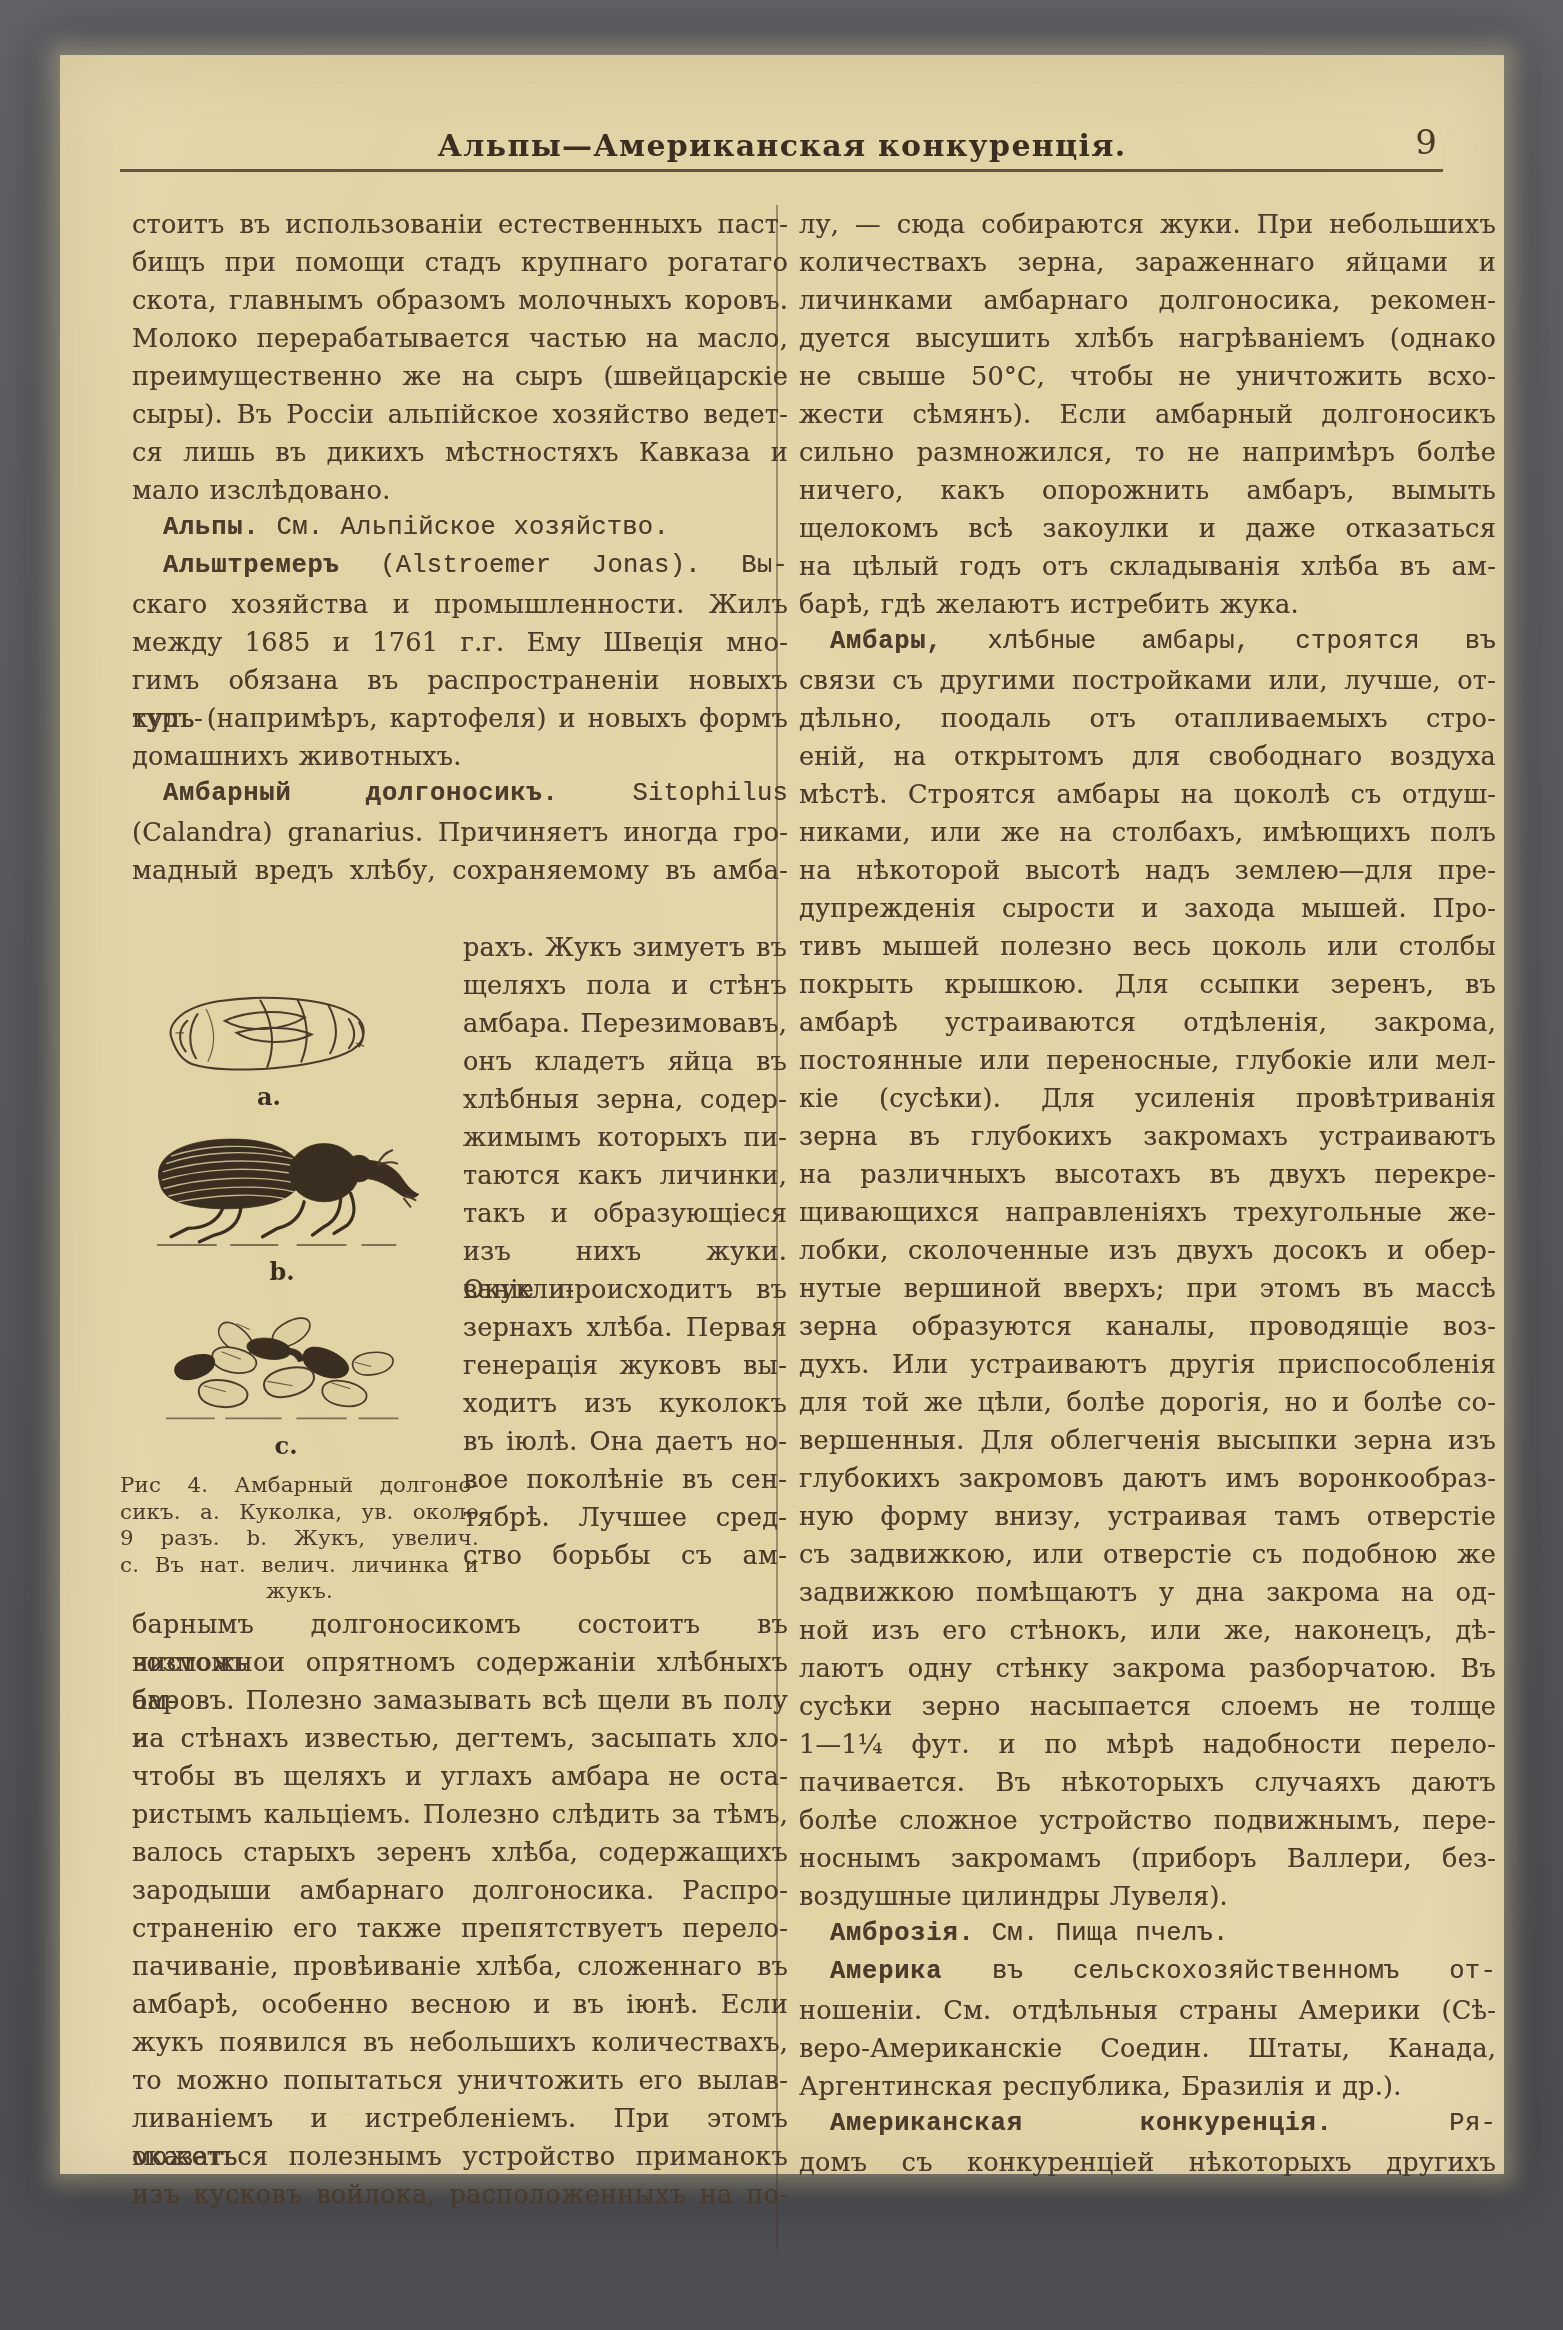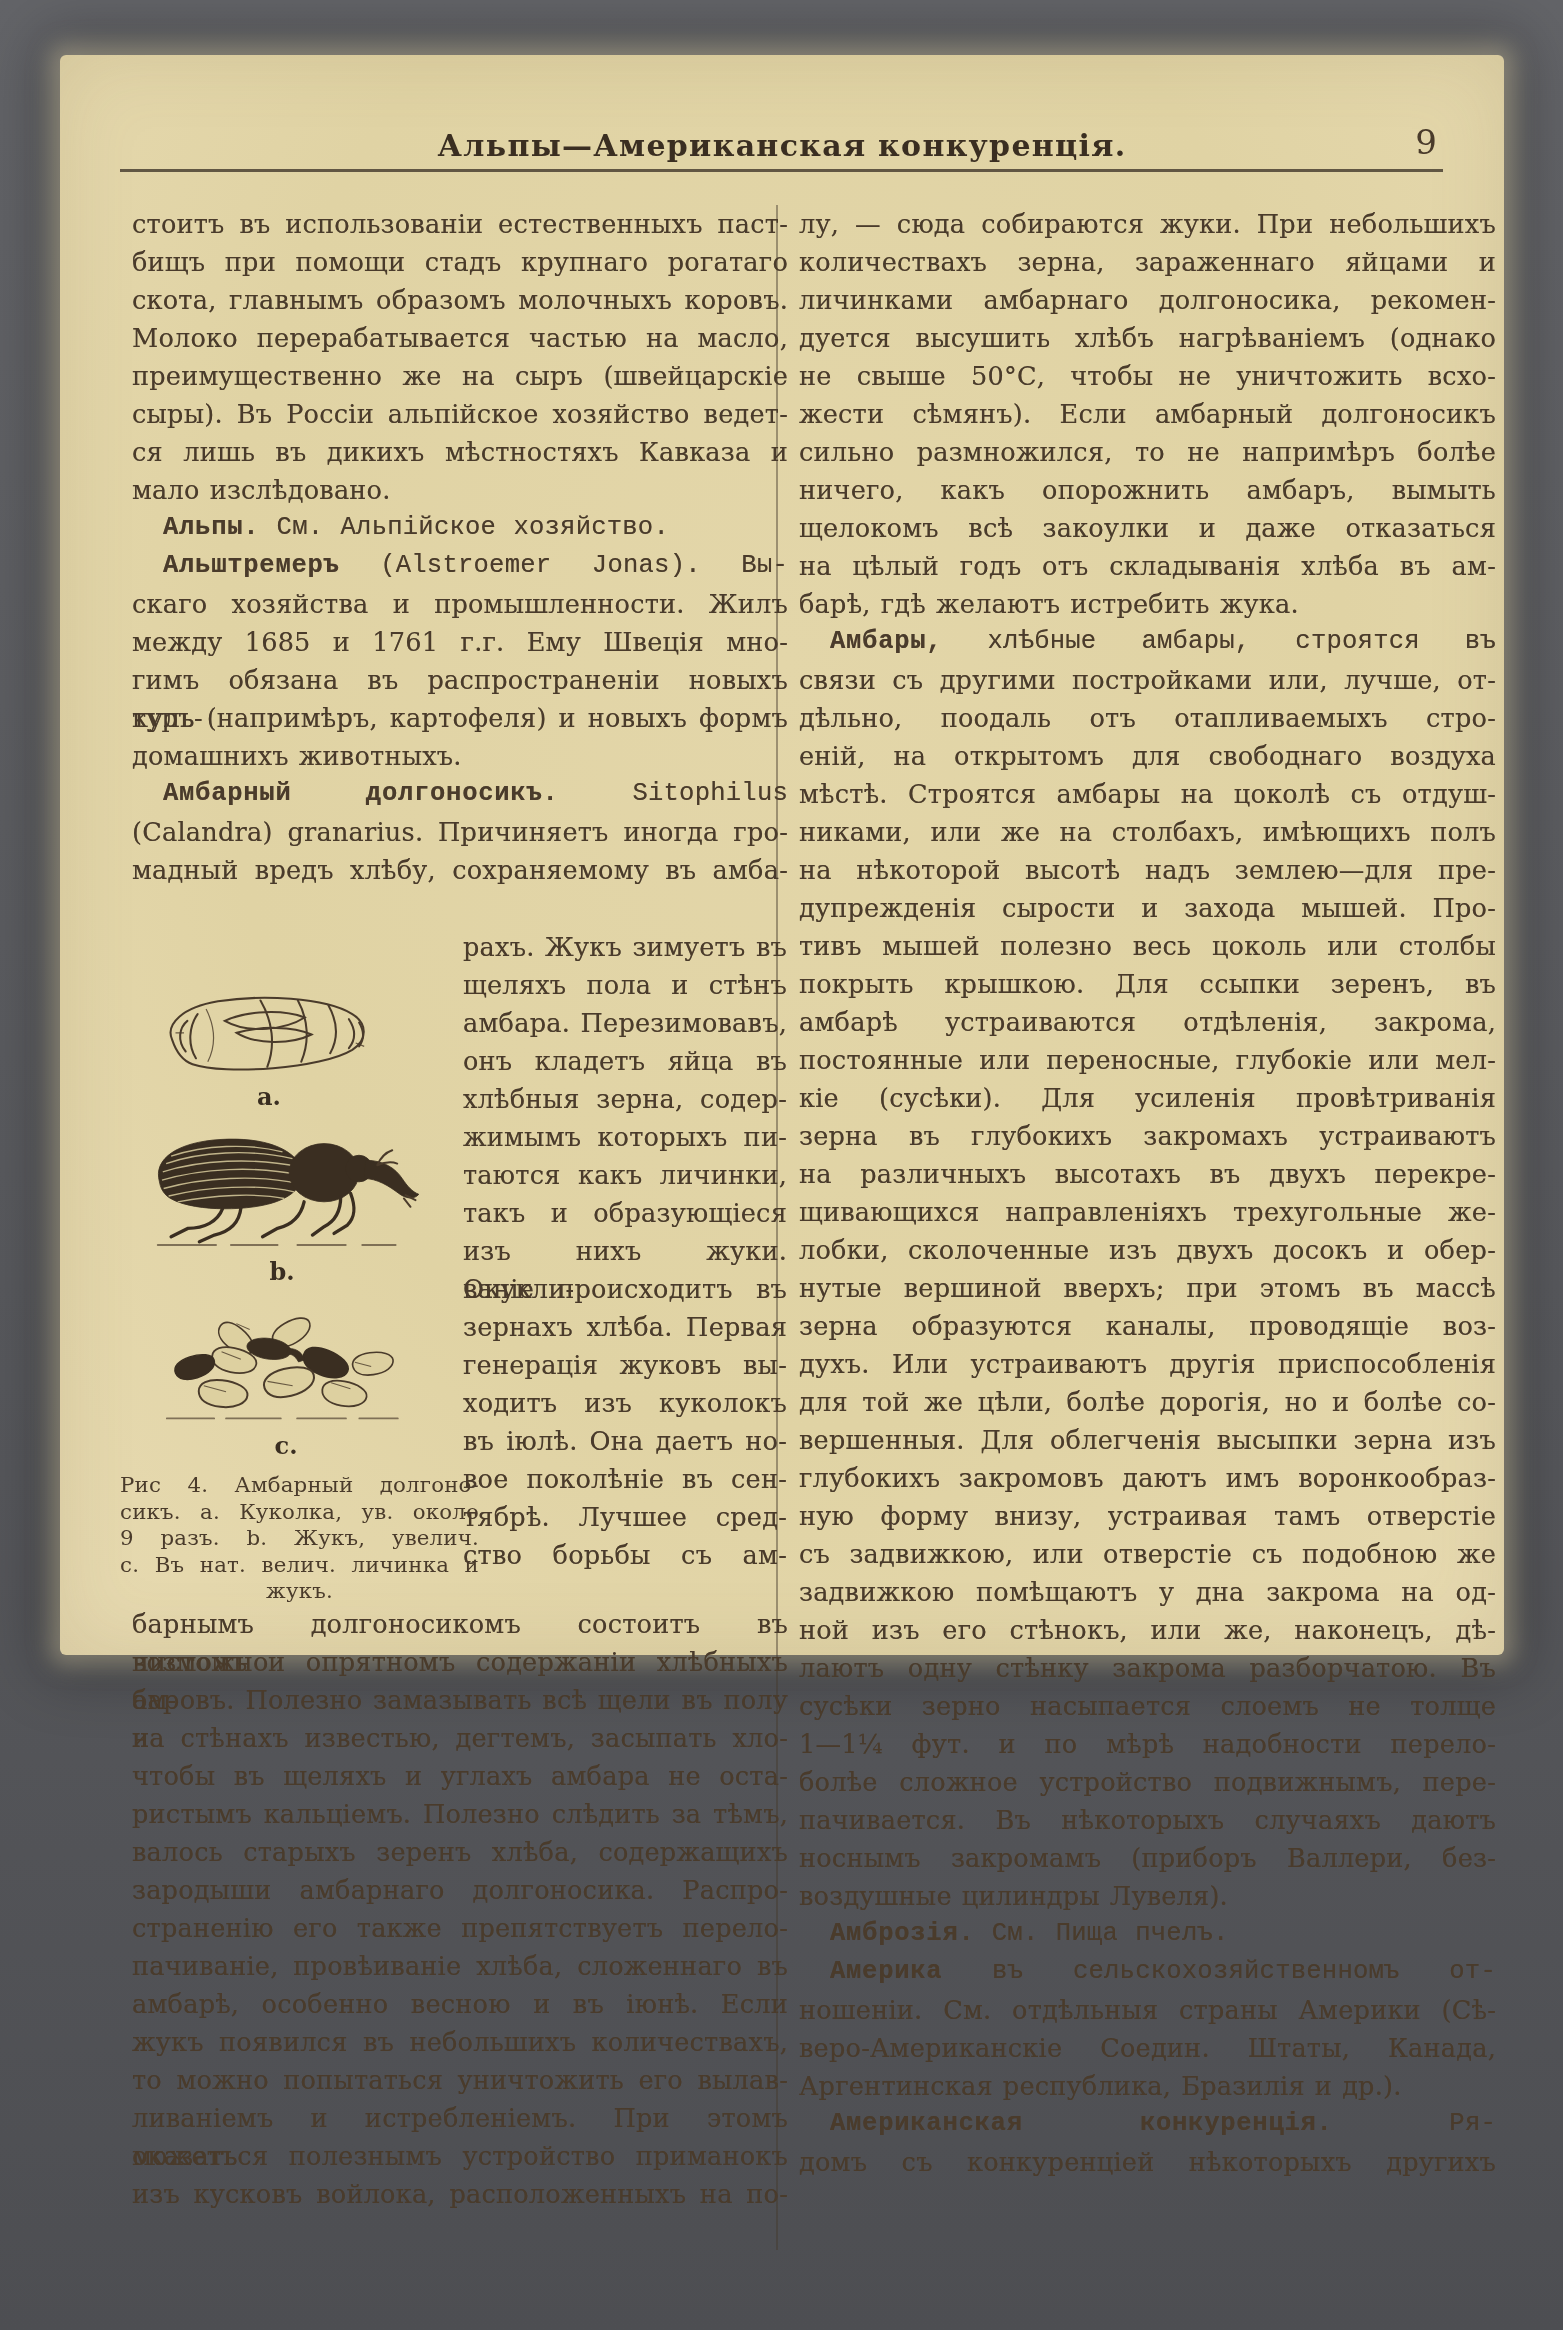--- a/index.html
+++ b/index.html
@@ -11,25 +11,25 @@
     --rule:#443a2d;
   }
   html,body{margin:0;padding:0;}
   body{
     width:1564px;height:2330px;
     background:linear-gradient(180deg,#636468 0%,#58595d 55%,#4d4e52 100%);
     font-family:"DejaVu Serif","Liberation Serif",serif;
     overflow:hidden;position:relative;
   }
   .page{
-    position:absolute;left:60px;top:55px;width:1444px;height:1600px;
+    position:absolute;left:60px;top:55px;width:1444px;height:2119px;
     background:radial-gradient(ellipse at 50% 38%, #e3d6a9 0%, var(--paper) 55%, #e7dab1 100%);
     box-shadow:0 0 22px 10.2px rgba(226,214,172,.38), 0 0 60px 20.5px rgba(0,0,0,.28),
                inset 0 0 77px rgba(120,100,60,.16);
-    border-radius:6px;
+    border-radius:1px;
   }
   .abs{position:absolute;}
   .title{
     left:0;top:73px;width:100%;text-align:center;
     font-size:30px;font-weight:700;letter-spacing:1.3px;color:var(--ink-strong);
   }
   .pagenum{left:1332px;top:67px;width:68px;text-align:center;font-size:34px;color:var(--ink);}
   .headrule{left:60px;top:114px;width:1323px;height:2.6px;background:var(--rule);opacity:.82;}
   .coldivider{left:716px;top:150px;width:1.7px;height:2045px;background:var(--rule);opacity:.45;}
 
@@ -184,22 +184,22 @@
         <div class="tline">для той же цѣли, болѣе дорогія, но и болѣе со-</div>
         <div class="tline">вершенныя. Для облегченія высыпки зерна изъ</div>
         <div class="tline">глубокихъ закромовъ даютъ имъ воронкообраз-</div>
         <div class="tline">ную форму внизу, устраивая тамъ отверстіе</div>
         <div class="tline">съ задвижкою, или отверстіе съ подобною же</div>
         <div class="tline">задвижкою помѣщаютъ у дна закрома на од-</div>
         <div class="tline">ной изъ его стѣнокъ, или же, наконецъ, дѣ-</div>
         <div class="tline">лаютъ одну стѣнку закрома разборчатою. Въ</div>
         <div class="tline">сусѣки зерно насыпается слоемъ не толще</div>
         <div class="tline">1—1¼ фут. и по мѣрѣ надобности перело-</div>
+        <div class="tline">пачивается. Въ нѣкоторыхъ случаяхъ даютъ</div>
         <div class="tline">болѣе сложное устройство подвижнымъ, пере-</div>
-        <div class="tline">пачивается. Въ нѣкоторыхъ случаяхъ даютъ</div>
         <div class="tline">носнымъ закромамъ (приборъ Валлери, без-</div>
         <div class="tline pend">воздушные цилиндры Лувеля).</div>
       </div>
       <div class="para">
         <div class="tline ind pend"><b class="lead">Амброзія.</b> См. Пища пчелъ.</div>
       </div>
       <div class="para">
         <div class="tline ind"><b class="lead">Америка</b> въ сельскохозяйственномъ от-</div>
         <div class="tline">ношеніи. См. отдѣльныя страны Америки (Сѣ-</div>
         <div class="tline">веро-Американскіе Соедин. Штаты, Канада,</div>

